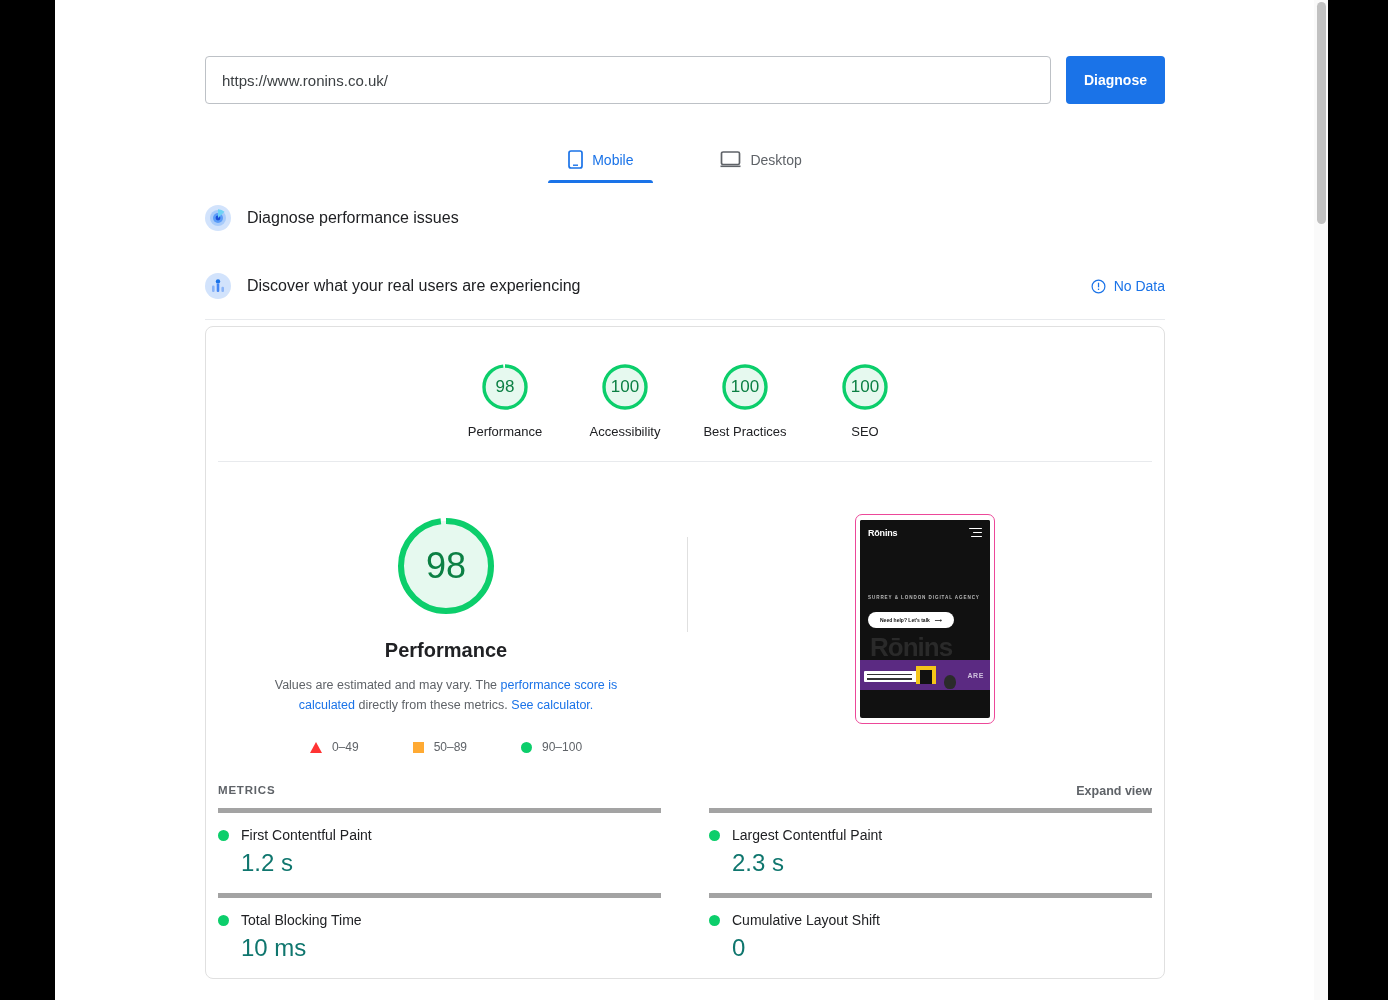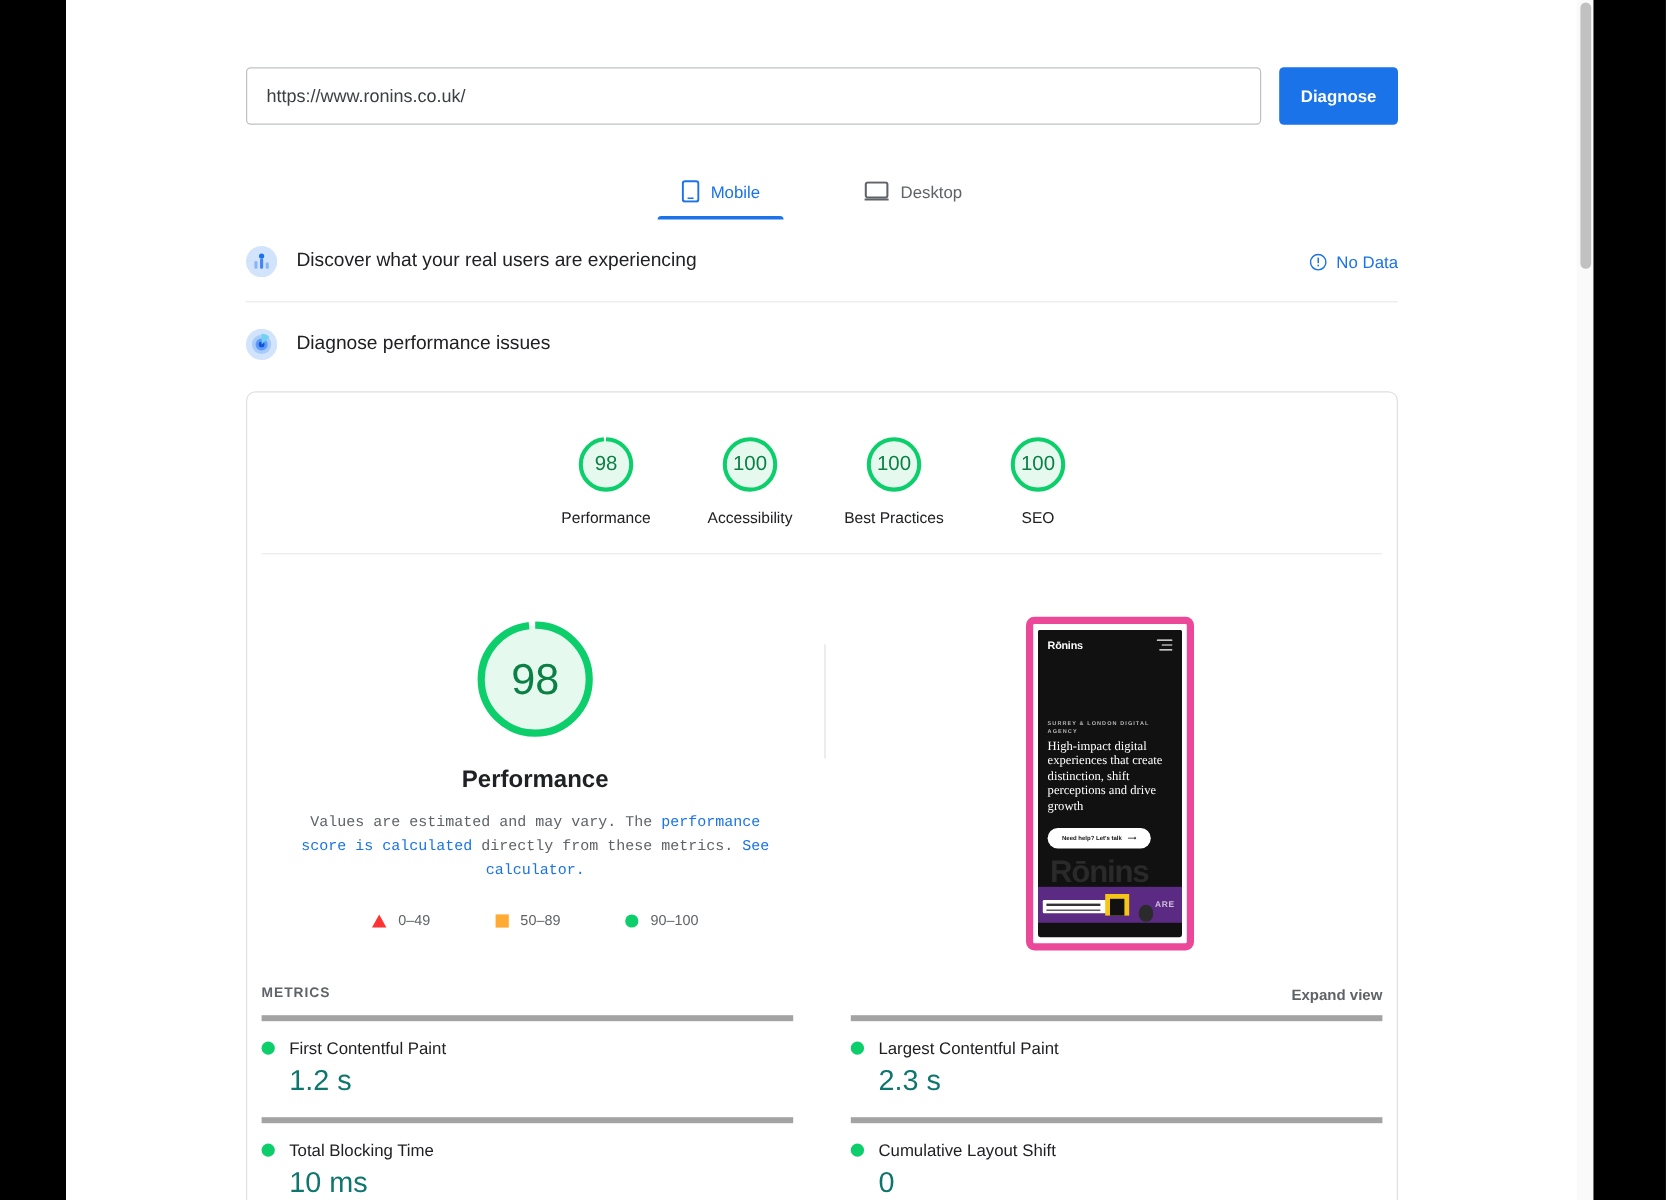--- a/index.html
+++ b/index.html
@@ -94,37 +94,37 @@
   .hero-left { width: 480px; text-align: center; }
   .big-ring { width: 104px; height: 104px; margin: 0 auto; position: relative; }
   .big-ring svg { display: block; transform: rotate(-90deg); }
   .big-num {
     position: absolute; inset: 0; display: flex; align-items: center; justify-content: center;
     font-size: 36px; color: #0c8044;
   }
   .big-title { font-size: 20px; font-weight: bold; color: #202124; margin-top: 21px; }
   .hero-desc {
     font-size: 12.5px; color: #5f6368; line-height: 20px;
-    margin: 13px auto 0 auto; width: 400px; font-family: Liberation Mono, monospace;
+    margin: 13px auto 0 auto; width: 400px;
   }
   .hero-desc a { color: #1a73e8; text-decoration: none; }
   .legend { display: flex; justify-content: center; gap: 54px; margin-top: 25px; }
   .legend-item { display: flex; align-items: center; gap: 10px; font-size: 12px; color: #5f6368; }
   .tri { width: 0; height: 0; border-left: 6px solid transparent; border-right: 6px solid transparent; border-bottom: 11px solid #f33; }
   .sq { width: 11px; height: 11px; background: #fa3; }
   .ci { width: 11px; height: 11px; border-radius: 50%; background: #0cce6b; }
 
   .hero-divider {
     position: absolute; left: 481px; top: 75px; width: 1px; height: 95px; background: #e0e0e0;
   }
 
   
   .thumb-wrap { flex: 1; display: flex; justify-content: center; }
   .phone {
-    width: 140px; height: 278px; border: 6px solid #ec4899; border-radius: 7px;
+    width: 140px; height: 210px; border: 1px solid #ec4899; border-radius: 7px;
     background: #fff; padding: 5px 4px; overflow: hidden;
   }
   .phone-inner {
     width: 100%; height: 100%; overflow: hidden; border-radius: 2px;
     background: #111; position: relative;
   }
   .ph-top { background: #111; padding: 8px 8px 0 8px; }
   .ph-brandrow { display: flex; align-items: flex-start; justify-content: space-between; }
   .ph-brand { color: #fff; font-size: 9px; font-weight: bold; letter-spacing: -0.2px; }
   .ph-menu { width: 13px; }
@@ -212,20 +212,33 @@
         </div>
         <div class="tab">
           <span class="ico">
             <svg width="21" height="17" viewBox="0 0 21 17">
               <rect x="1.5" y="1" width="18" height="12.5" rx="1.6" fill="none" stroke="#5f6368" stroke-width="1.7"></rect>
               <line x1="0.5" y1="15.3" x2="20.5" y2="15.3" stroke="#5f6368" stroke-width="1.6"></line>
             </svg>
           </span>
           <span>Desktop</span>
         </div>
+      </div>
+
+      <div class="sec">
+        <span class="sec-icon">
+          <svg width="26" height="26" viewBox="0 0 26 26">
+            <circle cx="13" cy="13" r="13" fill="#d2e3fc"></circle>
+            <circle cx="13" cy="13" r="8" fill="#a8cbfa"></circle>
+            <circle cx="13" cy="13" r="5" fill="#5b9cf8"></circle>
+            <circle cx="13" cy="13" r="2.4" fill="#1a4fd8"></circle>
+            <path d="M13 13 L19.5 6.8 A9 9 0 0 0 13 4.2 Z" fill="#6fd2f5"></path>
+          </svg>
+        </span>
+        <span class="sec-title">Diagnose performance issues</span>
       </div>
 
       <div class="sec sec-divider">
         <span class="sec-icon">
           <svg width="26" height="26" viewBox="0 0 26 26">
             <circle cx="13" cy="13" r="13" fill="#d2e3fc"></circle>
             <circle cx="13" cy="8.4" r="2.2" fill="#1a73e8"></circle>
             <rect x="7" y="12.6" width="2.6" height="6.4" rx="1.1" fill="#8ab4f8"></rect>
             <rect x="11.7" y="10.4" width="2.6" height="8.6" rx="1.1" fill="#4285f4"></rect>
             <rect x="16.4" y="13.8" width="2.6" height="5.2" rx="1.1" fill="#8ab4f8"></rect>
@@ -237,33 +250,20 @@
             <svg width="15" height="15" viewBox="0 0 15 15">
               <circle cx="7.5" cy="7.5" r="6.4" fill="none" stroke="#1a73e8" stroke-width="1.2"></circle>
               <rect x="6.9" y="3.7" width="1.25" height="4.6" fill="#1a73e8"></rect>
               <rect x="6.9" y="9.6" width="1.25" height="1.4" fill="#1a73e8"></rect>
             </svg>
           </span>
           <span>No Data</span>
         </span>
       </div>
 
-      <div class="sec">
-        <span class="sec-icon">
-          <svg width="26" height="26" viewBox="0 0 26 26">
-            <circle cx="13" cy="13" r="13" fill="#d2e3fc"></circle>
-            <circle cx="13" cy="13" r="8" fill="#a8cbfa"></circle>
-            <circle cx="13" cy="13" r="5" fill="#5b9cf8"></circle>
-            <circle cx="13" cy="13" r="2.4" fill="#1a4fd8"></circle>
-            <path d="M13 13 L19.5 6.8 A9 9 0 0 0 13 4.2 Z" fill="#6fd2f5"></path>
-          </svg>
-        </span>
-        <span class="sec-title">Diagnose performance issues</span>
-      </div>
-
       <div class="card">
 
         <div class="gauges">
 
           <div class="gauge-item">
             <div class="gauge-ring">
               <svg width="52" height="52" viewBox="0 0 52 52">
                 <circle cx="26" cy="26" r="21" fill="#e6f9ef"></circle>
                 <circle cx="26" cy="26" r="21" fill="none" stroke="#0cce6b" stroke-width="3.4" stroke-dasharray="129.3 131.9" stroke-linecap="butt"></circle>
               </svg>
@@ -344,21 +344,20 @@
                 <div class="ph-top">
                   <div class="ph-brandrow">
                     <span class="ph-brand">Rōnins</span>
                     <span class="ph-menu">
                         <i></i>
                         <i></i>
                         <i></i>
                       </span>
                   </div>
                   <div class="ph-eyebrow">SURREY &amp; LONDON DIGITAL AGENCY</div>
-                  <div class="ph-head">High-impact digital experiences that create distinction, shift perceptions and drive growth</div>
                   <div class="ph-cta">
                     <span>Need help? Let's talk</span>
                     <span>⟶</span>
                   </div>
                   <div class="ph-watermark">Rōnins</div>
                 </div>
                 <div class="ph-purple">
                   <span class="ph-card">
                       <i></i>
                       <i></i>

